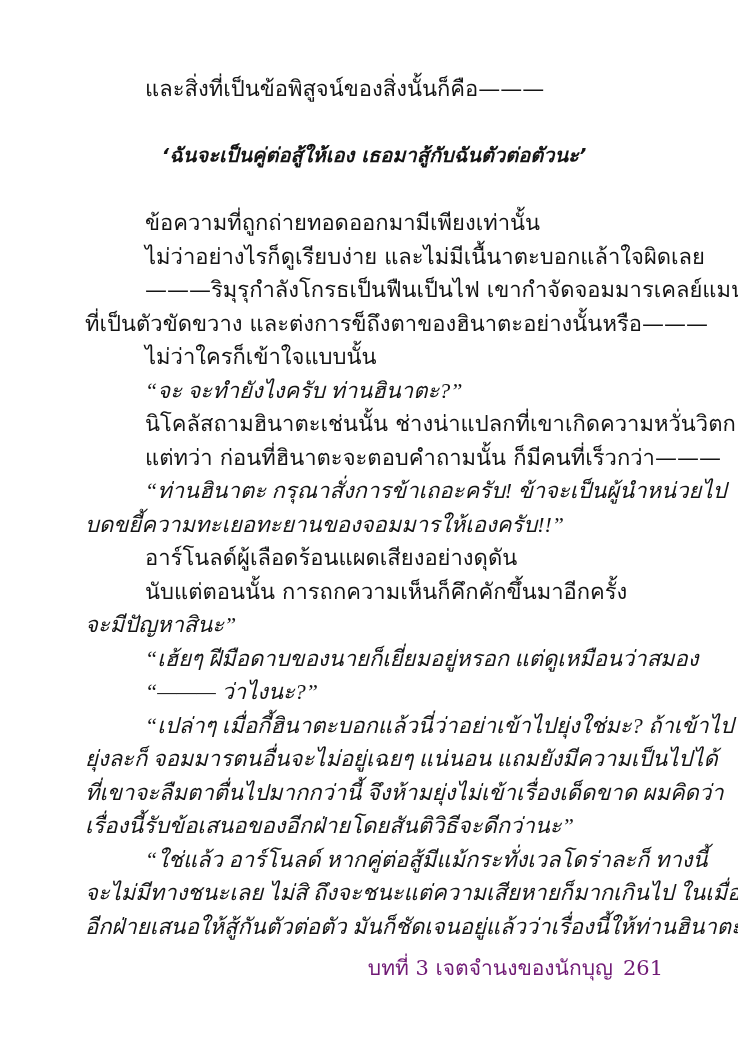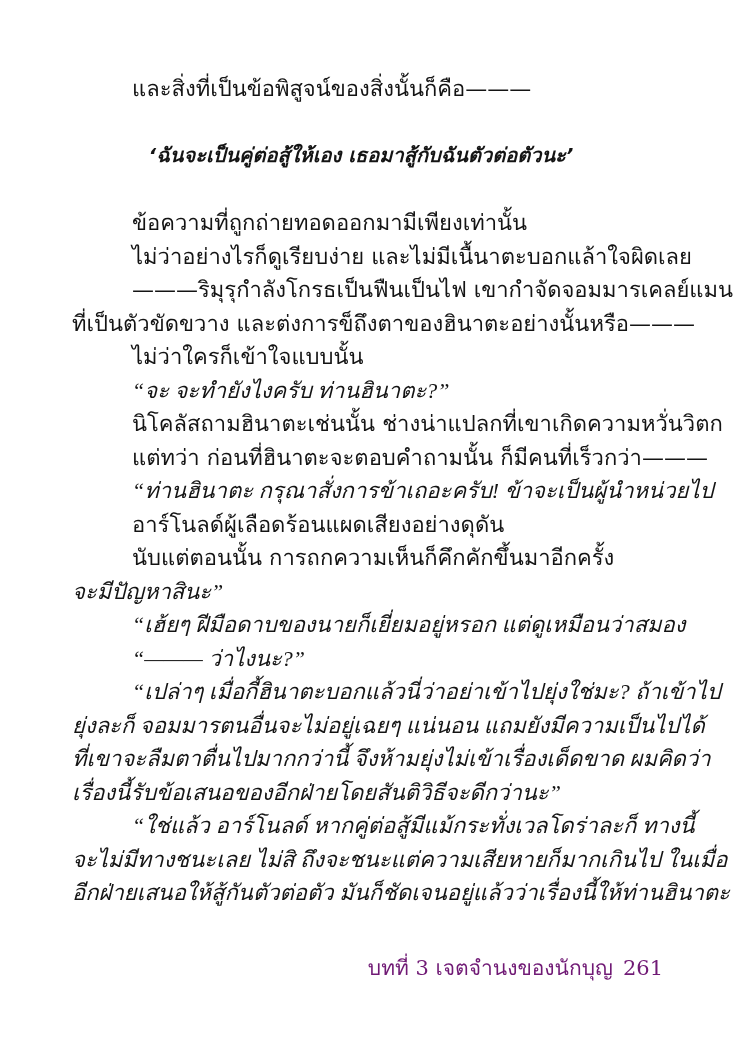--- a/index.html
+++ b/index.html
@@ -12,21 +12,21 @@
     width: 738px;
     height: 1051px;
     margin: 0 auto;
     background: #ffffff;
     color: #141414;
     overflow: hidden;
   }
   .text-area {
     position: absolute;
     top: 72px;
-    left: 72px;
+    left: 85px;
     width: 578px;
     font-size: 22px;
     line-height: 33.5px;
   }
   .line {
     height: 33.5px;
     white-space: nowrap;
   }
   .line.spacer { height: 33.5px; }
   .line.indent { padding-left: 60px; }
@@ -62,20 +62,21 @@
       <div class="line spacer"></div>
       <div class="line indent">ข้อความที่ถูกถ่ายทอดออกมามีเพียงเท่านั้น</div>
       <div class="line indent">ไม่ว่าอย่างไรก็ดูเรียบง่าย และไม่มีเนื้นาตะบอกแล้าใจผิดเลย</div>
       <div class="line indent">———ริมุรุกำลังโกรธเป็นฟืนเป็นไฟ เขากำจัดจอมมารเคลย์แมน</div>
       <div class="line">ที่เป็นตัวขัดขวาง และต่งการข็ถึงตาของฮินาตะอย่างนั้นหรือ———</div>
       <div class="line indent">ไม่ว่าใครก็เข้าใจแบบนั้น</div>
       <div class="line indent italic">“จะ จะทำยังไงครับ ท่านฮินาตะ?”</div>
       <div class="line indent">นิโคลัสถามฮินาตะเช่นนั้น ช่างน่าแปลกที่เขาเกิดความหวั่นวิตก</div>
       <div class="line indent">แต่ทว่า ก่อนที่ฮินาตะจะตอบคำถามนั้น ก็มีคนที่เร็วกว่า———</div>
       <div class="line indent italic">“ท่านฮินาตะ กรุณาสั่งการข้าเถอะครับ! ข้าจะเป็นผู้นำหน่วยไป</div>
+      <div class="line italic">บดขยี้ความทะเยอทะยานของจอมมารให้เองครับ!!”</div>
       <div class="line indent">อาร์โนลด์ผู้เลือดร้อนแผดเสียงอย่างดุดัน</div>
       <div class="line indent">นับแต่ตอนนั้น การถกความเห็นก็คึกคักขึ้นมาอีกครั้ง</div>
       <div class="line italic">จะมีปัญหาสินะ”</div>
       <div class="line indent italic">“เฮ้ยๆ ฝีมือดาบของนายก็เยี่ยมอยู่หรอก แต่ดูเหมือนว่าสมอง</div>
       <div class="line indent italic">“——— ว่าไงนะ?”</div>
       <div class="line indent italic">“เปล่าๆ เมื่อกี้ฮินาตะบอกแล้วนี่ว่าอย่าเข้าไปยุ่งใช่มะ? ถ้าเข้าไป</div>
       <div class="line italic">ยุ่งละก็ จอมมารตนอื่นจะไม่อยู่เฉยๆ แน่นอน แถมยังมีความเป็นไปได้</div>
       <div class="line italic">ที่เขาจะลืมตาตื่นไปมากกว่านี้ จึงห้ามยุ่งไม่เข้าเรื่องเด็ดขาด ผมคิดว่า</div>
       <div class="line italic">เรื่องนี้รับข้อเสนอของอีกฝ่ายโดยสันติวิธีจะดีกว่านะ”</div>
       <div class="line indent italic">“ใช่แล้ว อาร์โนลด์ หากคู่ต่อสู้มีแม้กระทั่งเวลโดร่าละก็ ทางนี้</div>

